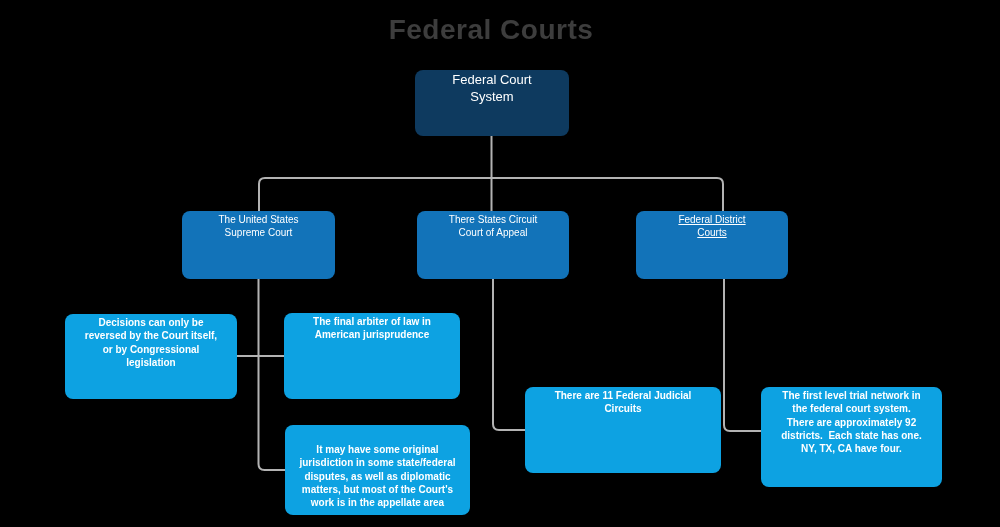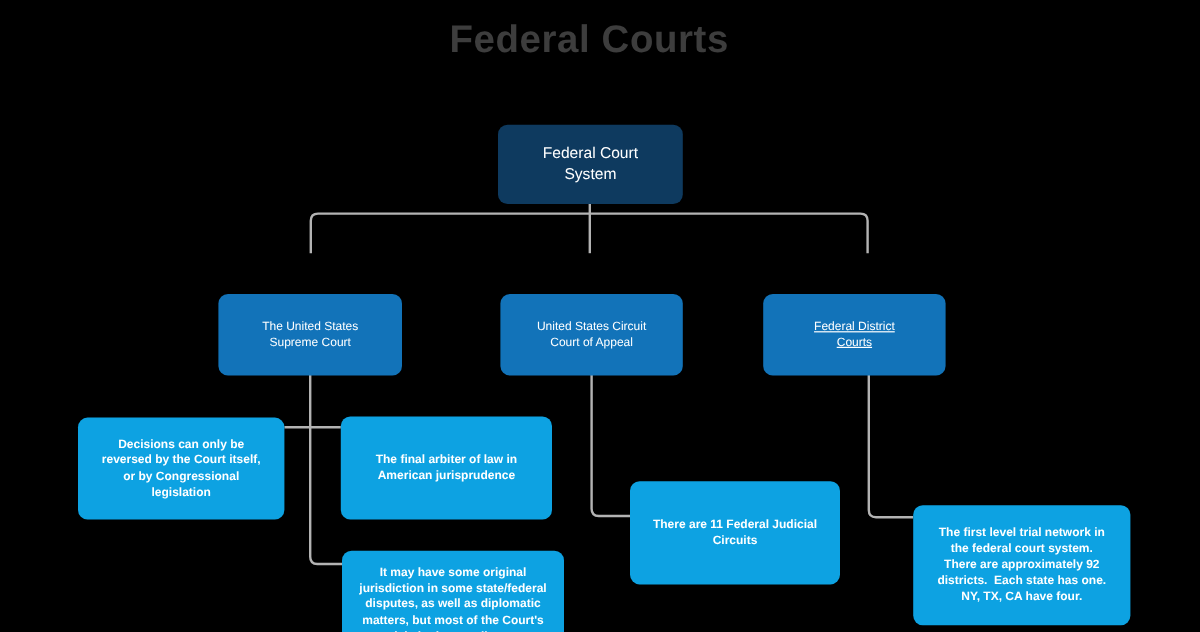--- a/index.html
+++ b/index.html
@@ -16,40 +16,39 @@
   .stage{
     position:relative;
     width:1000px;height:527px;
     background:var(--background);
     overflow:hidden;
   }
   .title{
     position:absolute;
     left:291px;top:14px;width:400px;
     text-align:center;
-    font-size:32px;font-weight:bold;
+    font-size:28px;font-weight:bold;
     color:var(--title-text);
     letter-spacing:0.5px;
   }
   .connectors{
     position:absolute;left:0;top:0;width:1000px;height:527px;
   }
   .connectors path{
     stroke:var(--connector);
     stroke-width:2;
     fill:none;
   }
   .node{
     position:absolute;
     border-radius:8px;
     color:var(--node-text);
-    display:flex;align-items:center;justify-content:center;
+    display:flex;justify-content:center;
     box-sizing:border-box;
     padding:2px 4px;
-    margin-top:34px;
   }
   .node span{
     display:block;width:100%;
     text-align:center;
     white-space:pre-wrap;
   }
   .root{
     left:415px;top:70px;width:154px;height:66px;
     background:var(--root-fill);
     font-size:13px;line-height:1.3;
@@ -62,21 +61,21 @@
   #node-supreme{left:182px;width:153px;}
   #node-circuit{left:417px;width:152px;}
   #node-district{left:636px;width:152px;text-decoration:underline;}
   .leaf{
     background:var(--leaf-fill);
     font-size:10px;font-weight:bold;line-height:1.33;
   }
   #node-decisions{left:65px;top:314px;width:172px;height:85px;}
   #node-arbiter{left:284px;top:313px;width:176px;height:86px;}
   #node-original{left:285px;top:425px;width:185px;height:90px;padding:18px 1px;}
-  #node-circuits11{left:525px;top:367px;width:175px;height:86px;}
+  #node-circuits11{left:525px;top:387px;width:196px;height:86px;}
   #node-firstlevel{left:761px;top:387px;width:181px;height:100px;}
 </style>
 </head>
 <body>
 
 <div class="stage">
 
   <div class="title">Federal Courts</div>
 
   <svg class="connectors" viewBox="0 0 1000 527" xmlns="http://www.w3.org/2000/svg" aria-hidden="true">
@@ -92,21 +91,21 @@
     <span>Federal Court
 System</span>
   </div>
 
   <div class="node branch" id="node-supreme">
     <span>The United States
 Supreme Court</span>
   </div>
 
   <div class="node branch" id="node-circuit">
-    <span>United States Circuit
+    <span>There States Circuit
 Court of Appeal</span>
   </div>
 
   <div class="node branch" id="node-district">
     <span>Federal District
 Courts</span>
   </div>
 
   <div class="node leaf" id="node-arbiter">
     <span>The final arbiter of law in

